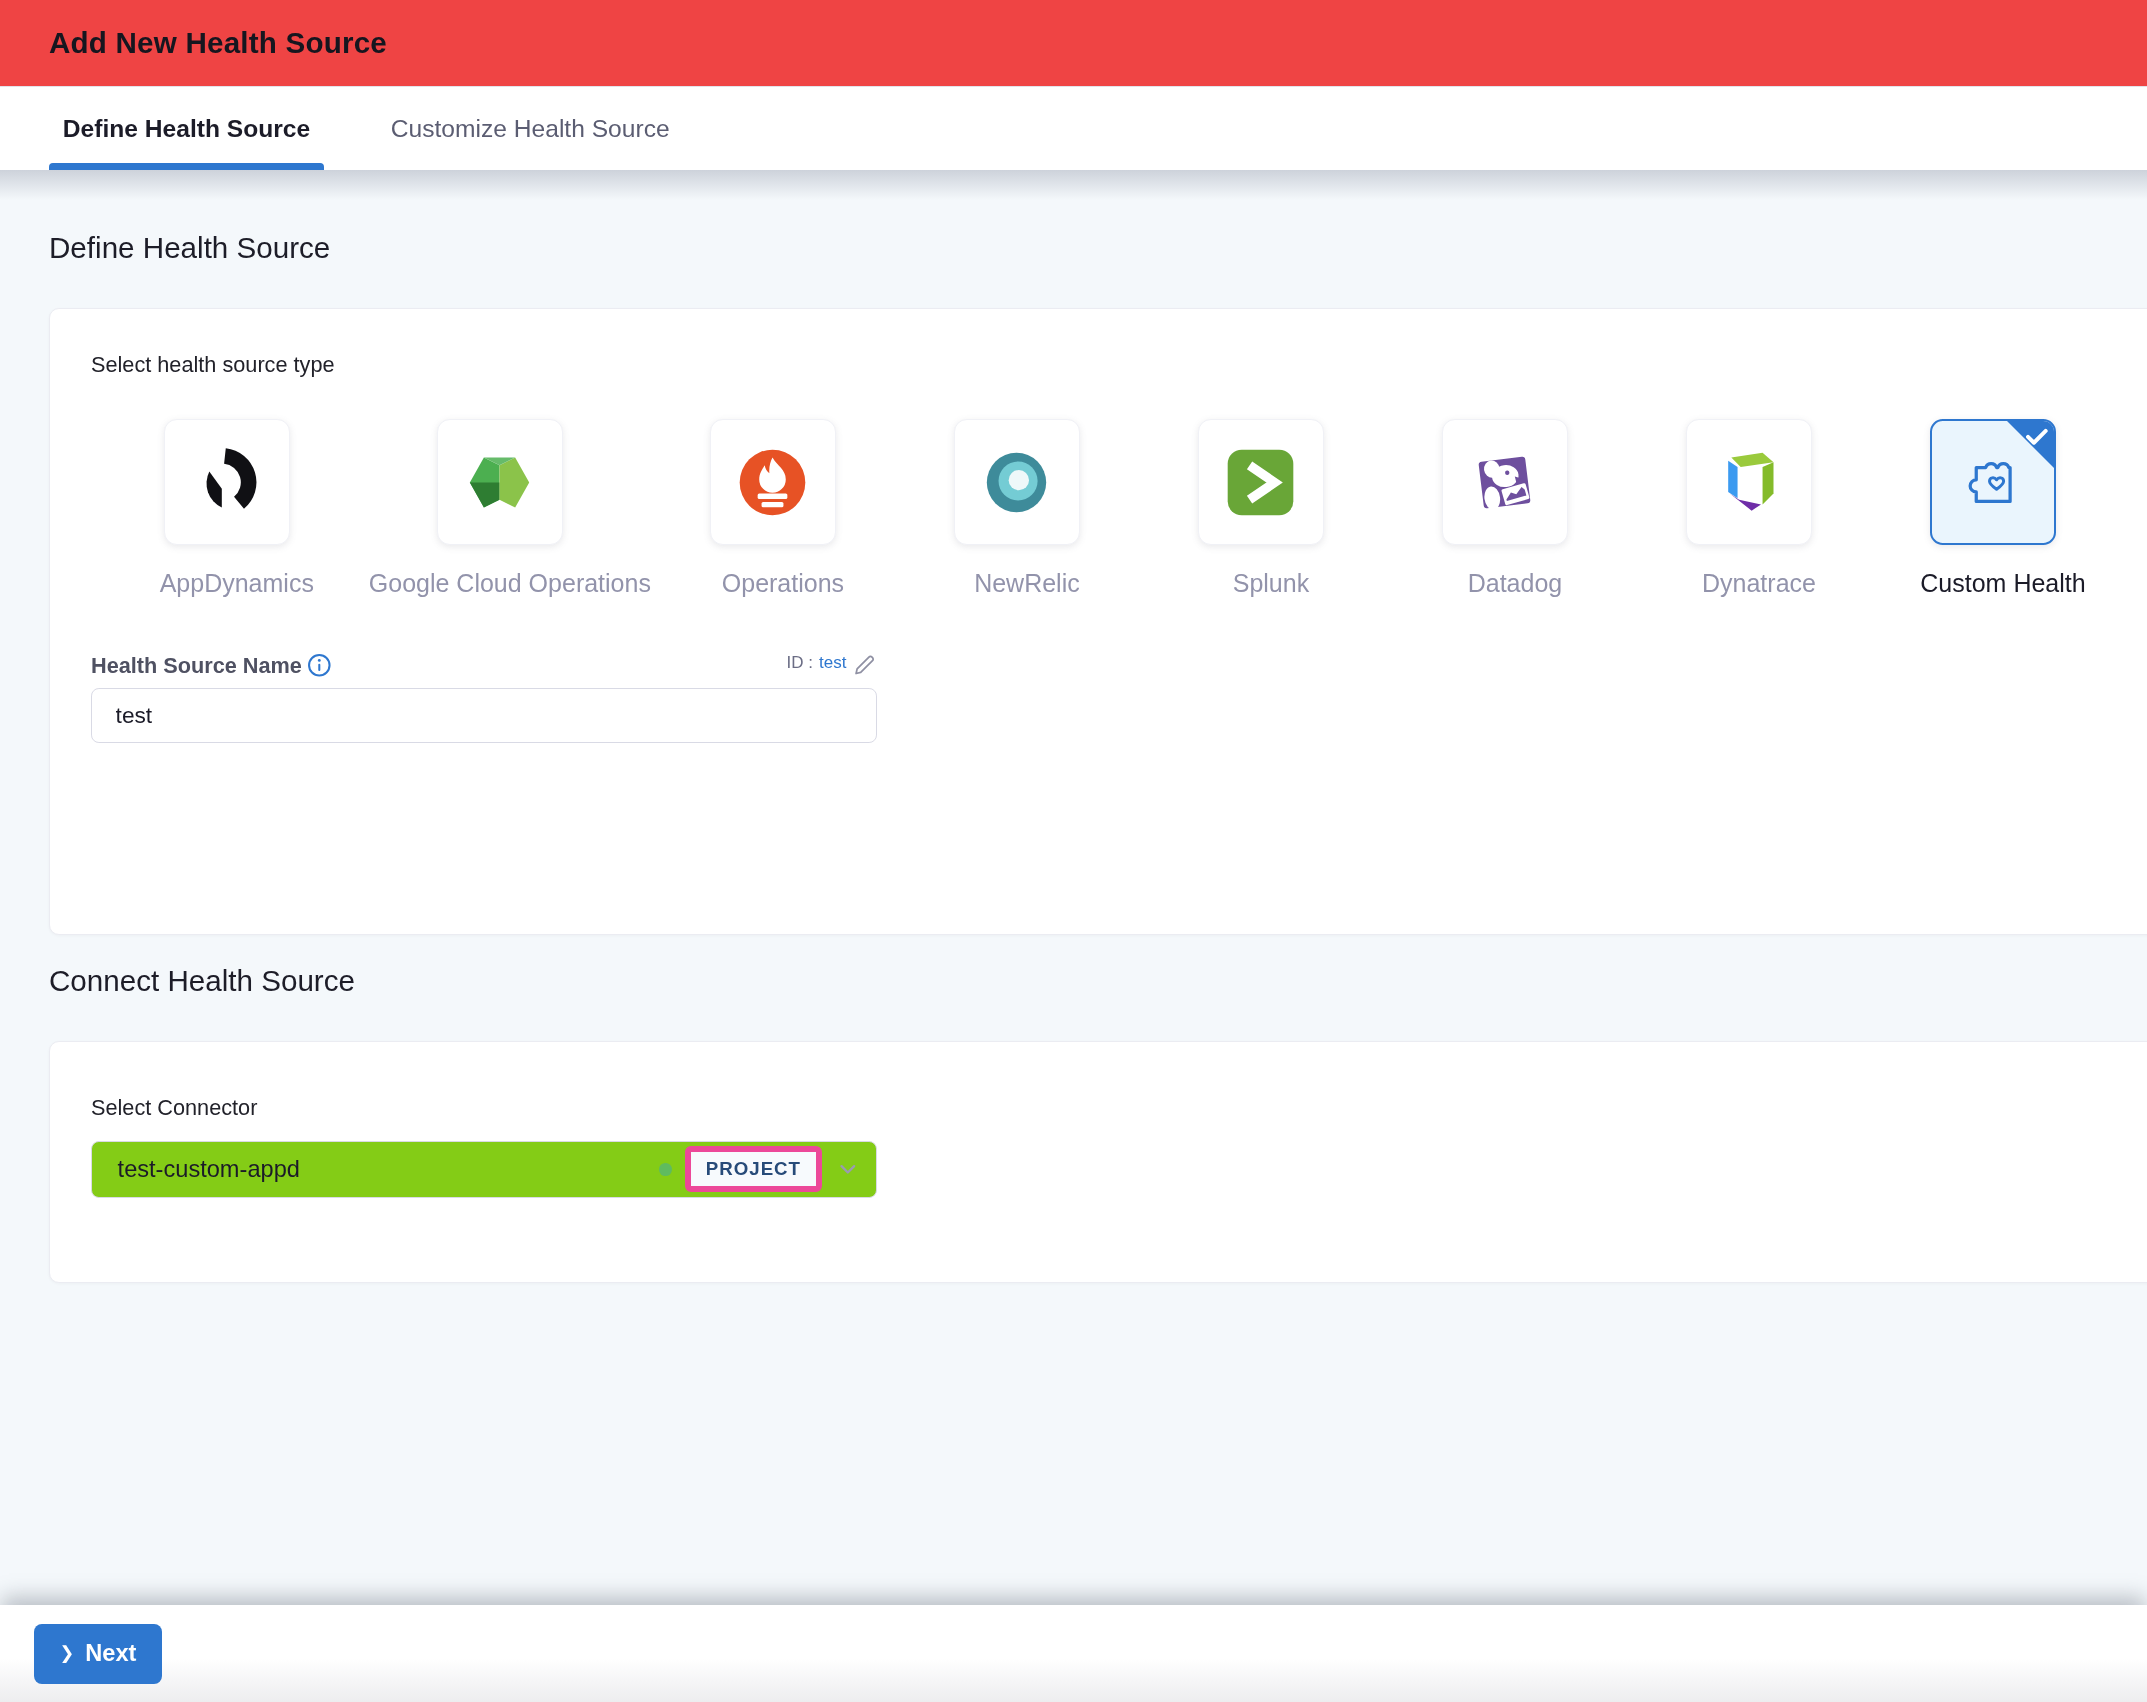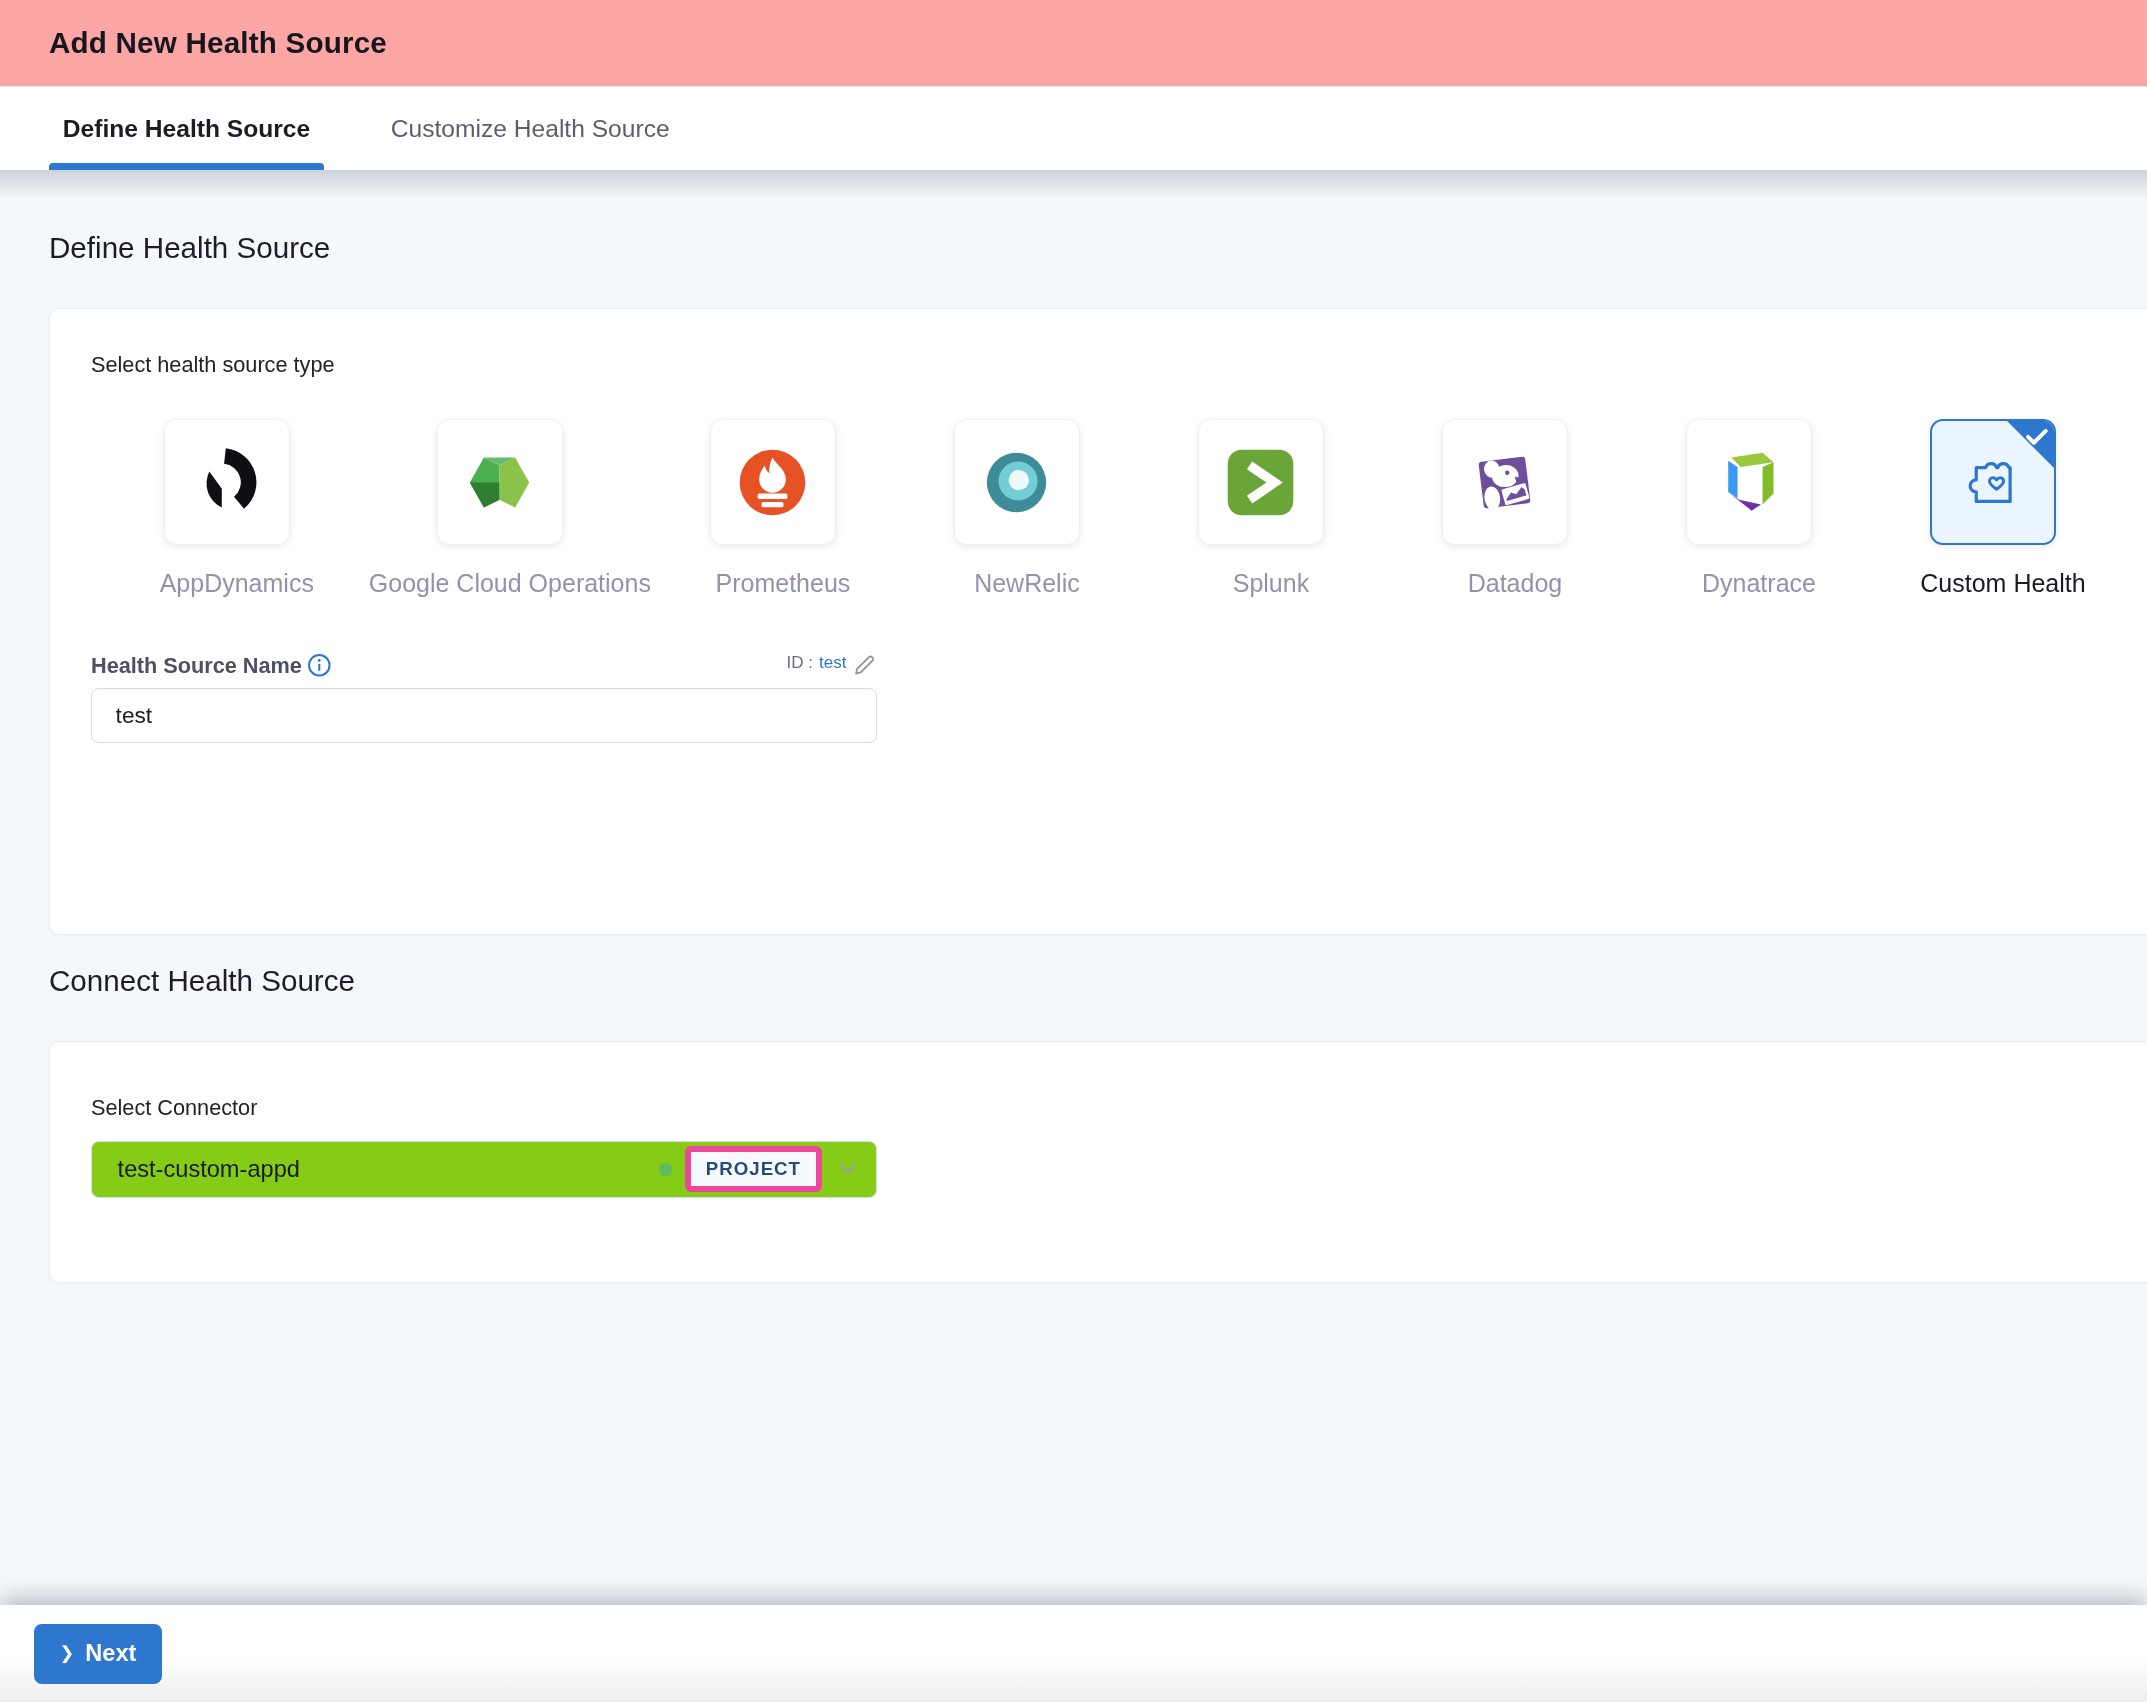--- a/index.html
+++ b/index.html
@@ -1,20 +1,20 @@
 <!DOCTYPE html>
 <html><head>
 <meta charset="utf-8">
 <style>
   * { margin:0; padding:0; box-sizing:border-box; }
   html,body { width:2147px; height:1702px; overflow:hidden; }
   body { font-family:"Liberation Sans","DejaVu Sans",sans-serif; background:#ffffff; color:#1b1b28; position:relative; }
 
   
-  .hdr { height:87px; background:#fca5a5; display:flex; align-items:center; padding-left:49px; border-bottom:1px solid #e2e3ea; }
+  .hdr { height:87px; background:#ef4444; display:flex; align-items:center; padding-left:49px; border-bottom:1px solid #e2e3ea; }
   .hdr h1 { font-size:29.6px; font-weight:700; color:#16161f; letter-spacing:0.2px; }
 
   
   .tabbar { height:83px; background:#fff; display:flex; align-items:center; padding-left:49px; gap:53px; position:relative; z-index:3; }
   .tab { font-size:24.6px; color:#5b5d72; cursor:pointer; position:relative; height:100%; display:flex; align-items:center; padding:0 13.8px; }
   .tab.active { color:#1c1c28; font-weight:700; }
   .tab.active .underline { position:absolute; left:0; right:0; bottom:0; height:6.9px; background:#2e77cf; border-radius:3.9px 3.9px 0 0; }
 
   
   .content { position:relative; height:1436px; background:#f4f8fb; padding:0 0 0 49px; }
@@ -168,21 +168,21 @@
           </svg>
         </span>
         <div class="sel-corner"></div>
         <svg class="sel-check" width="21.7" height="17.7" viewBox="0 0 22 18">
           <polyline points="2,9 8,15 20,3" fill="none" stroke="#fff" stroke-width="4" stroke-linecap="round" stroke-linejoin="round"></polyline>
         </svg>
       </div>
 
       <div class="src-label">AppDynamics</div>
       <div class="src-label">Google Cloud Operations</div>
-      <div class="src-label">Prometheus</div>
+      <div class="src-label">Operations</div>
       <div class="src-label">NewRelic</div>
       <div class="src-label">Splunk</div>
       <div class="src-label">Datadog</div>
       <div class="src-label">Dynatrace</div>
       <div class="src-label selected">Custom Health</div>
     </div>
 
     <div class="name-row">
       <div class="name-left">
         <span class="lbl">Health Source Name</span>

